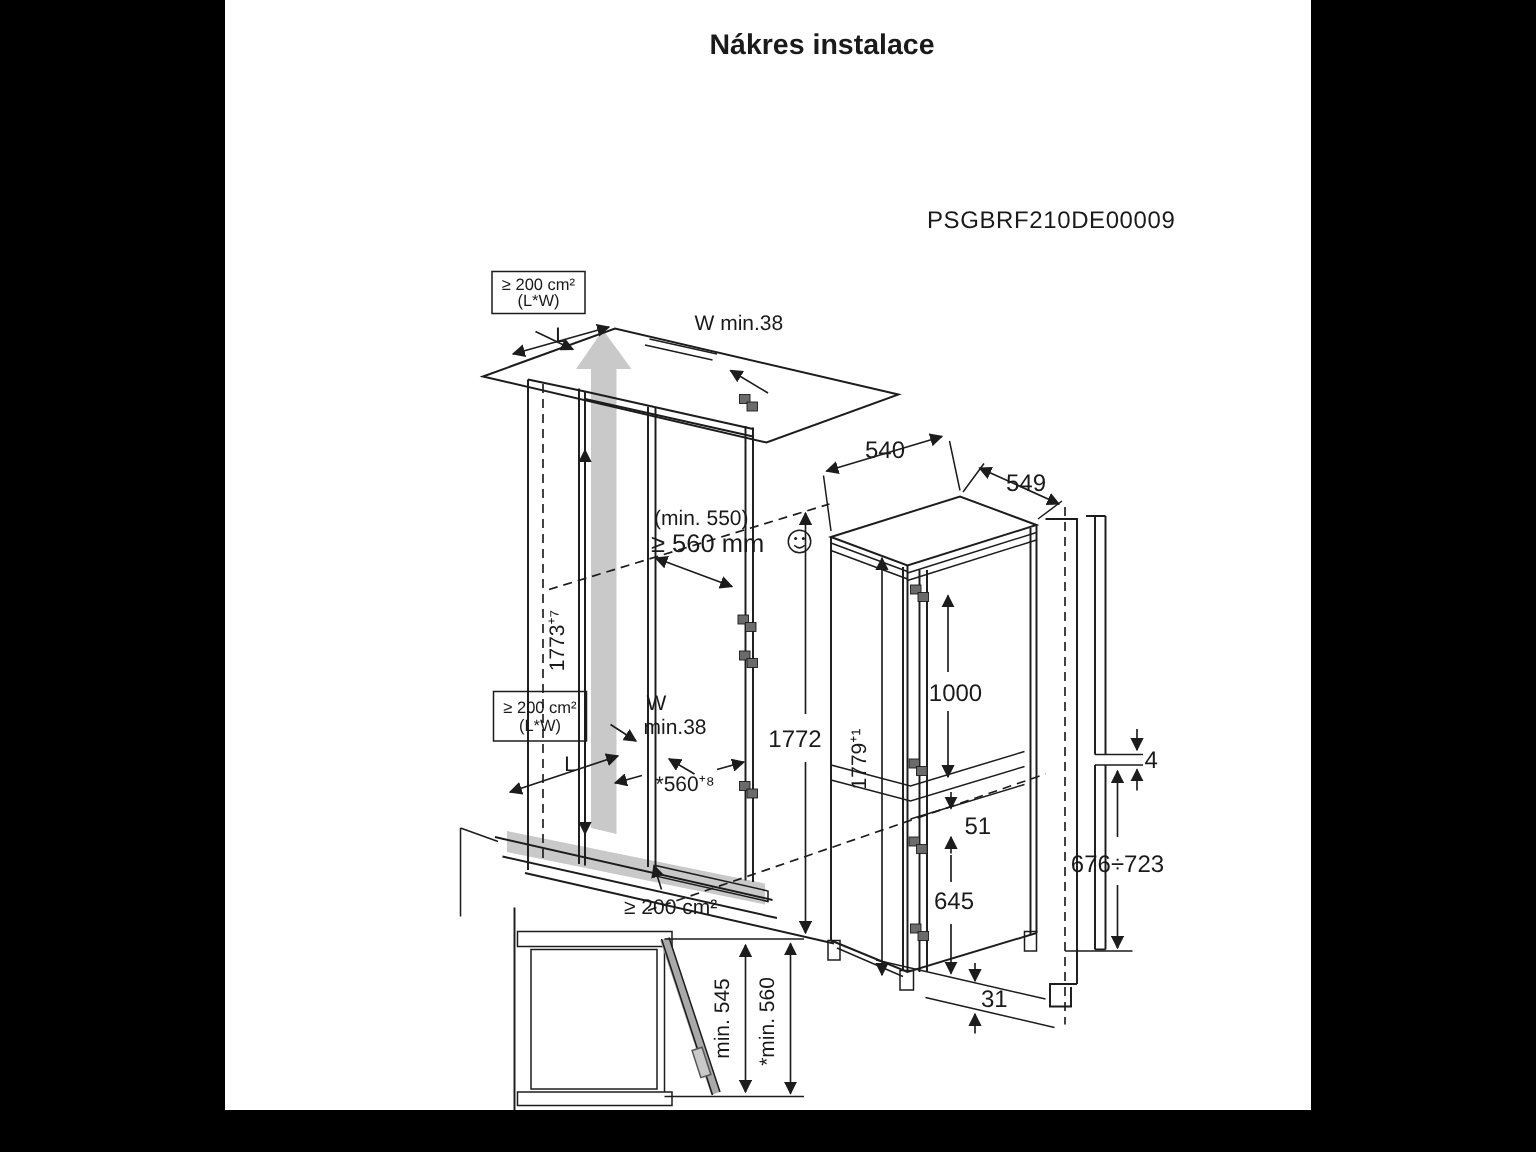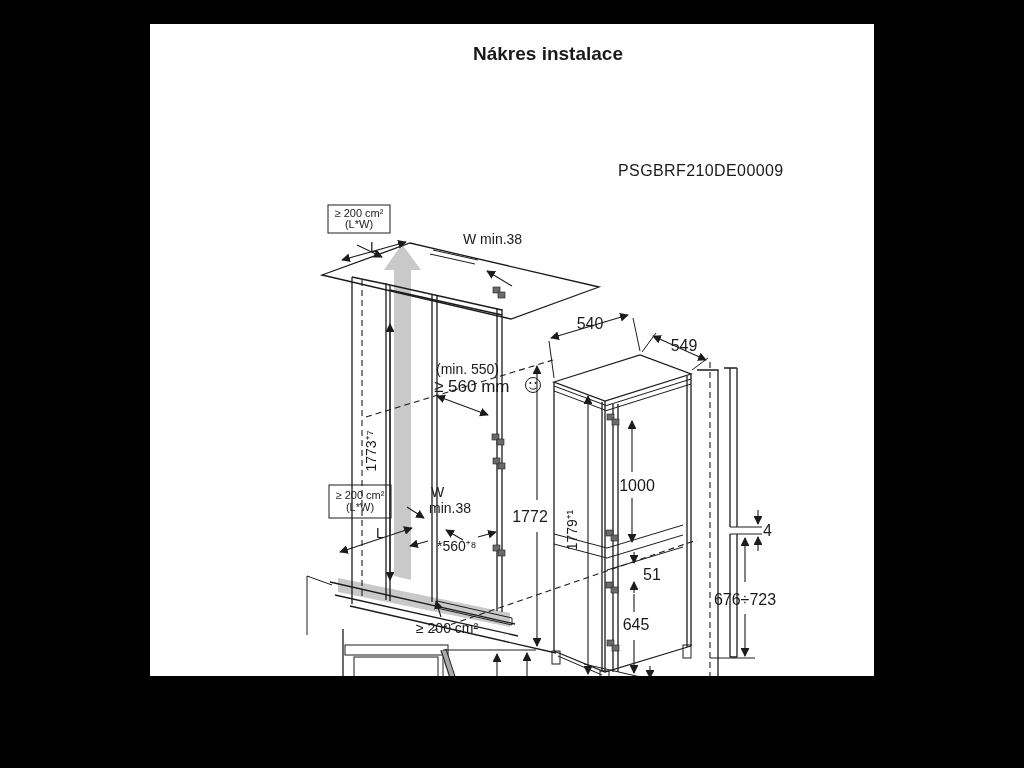--- a/index.html
+++ b/index.html
@@ -1,16 +1,16 @@
 <!DOCTYPE html>
 <html><head>
 <meta charset="utf-8">
 <style>
   html,body{margin:0;padding:0;background:#000;}
-  .stage{position:relative;width:1024px;height:652px;background:#000;overflow:hidden;margin-top:24px;}
+  .stage{position:relative;width:1024px;height:740px;background:#000;overflow:hidden;}
   svg{display:block;}
   svg text{font-family:"Liberation Sans",sans-serif;fill:#1a1a1a;}
   .title{font-size:19px;font-weight:bold;}
   .model{font-size:16px;letter-spacing:.4px;}
   .dim{font-size:16px;}
   .dimsm{font-size:14px;}
   .tiny{font-size:11px;}
   .big{font-size:17px;}
   .ln{stroke:#1c1c1c;stroke-width:1.3;fill:none;}
   .lnthin{stroke:#1c1c1c;stroke-width:1;fill:none;}

